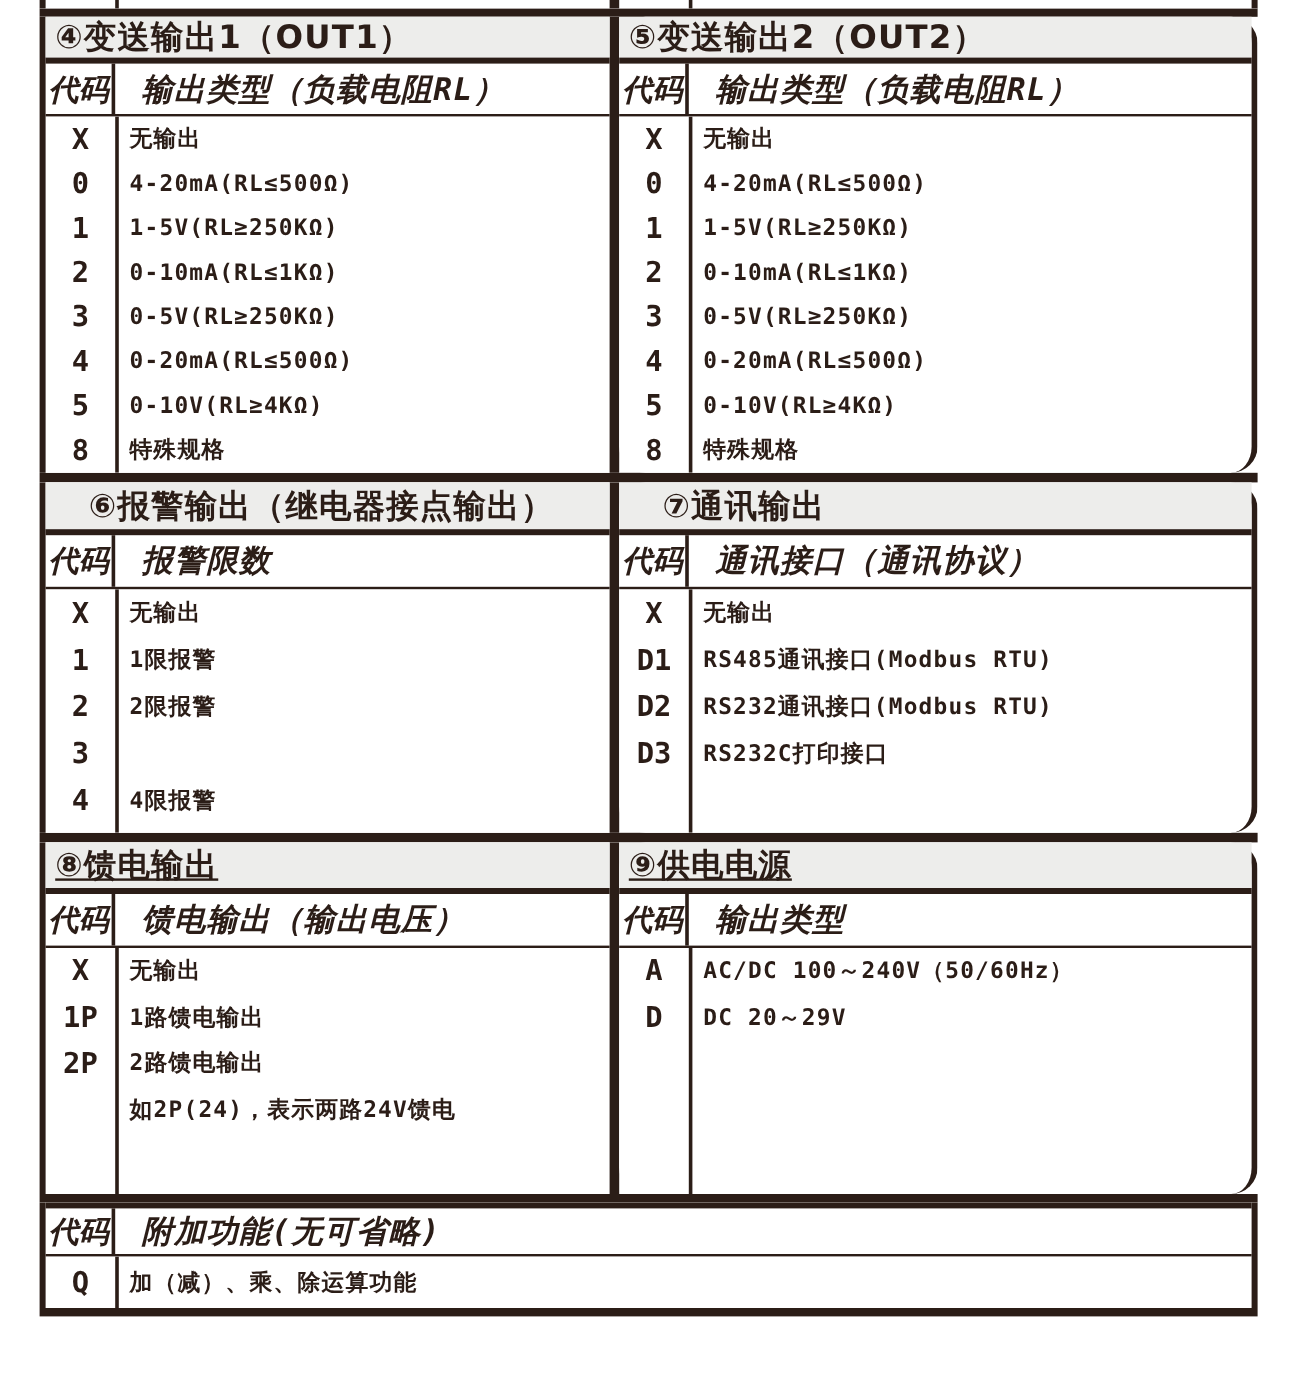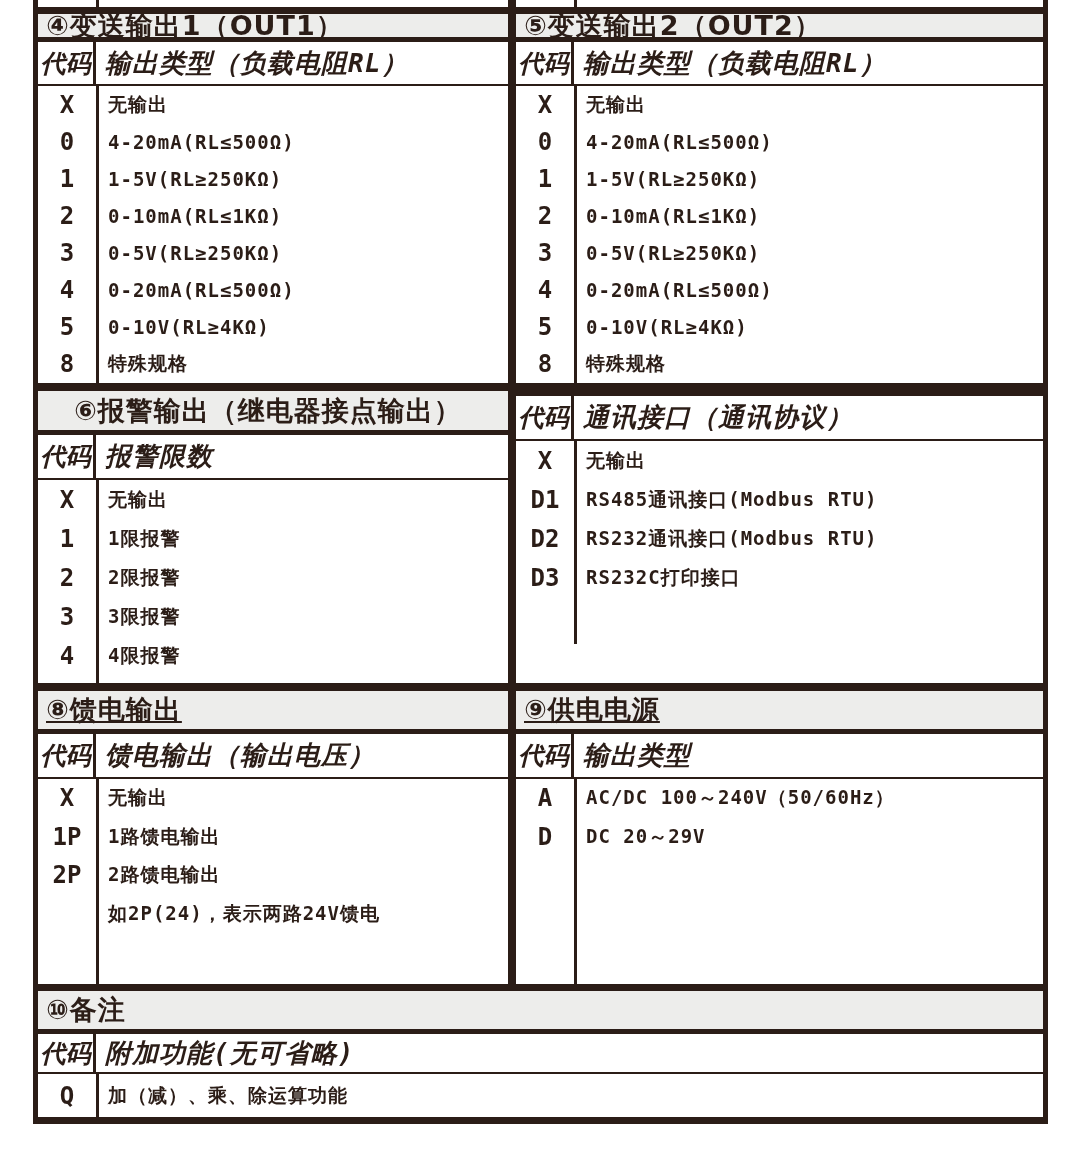--- a/index.html
+++ b/index.html
@@ -26,21 +26,21 @@
   .remnant .seg{position:absolute;top:0;bottom:0;background:var(--ink);}
   .seg-l{left:0;width:5px;}
   .seg-d1{left:63px;width:3px;}
   .seg-m{left:475px;width:8px;}
   .seg-d2{left:541px;width:3px;}
   .seg-r{left:1010px;width:5px;}
   
   .pair{display:flex;}
   .sec{box-sizing:border-box;background:var(--paper);}
   .sec.left{width:483px;border-left:5px solid var(--ink);border-right:8px solid var(--ink);}
-  .sec.right{width:532px;border-right:5px solid var(--ink);}
+  .sec.right{width:532px;border-right:5px solid var(--ink);border-radius:22px;}
   .sec.full{width:1015px;border-left:5px solid var(--ink);border-right:5px solid var(--ink);}
   
   .titlebar{
     background:var(--gray);
     display:flex;align-items:center;
     padding-left:8px;box-sizing:border-box;
     font-family:"DejaVu Sans","Liberation Sans",sans-serif;
     font-weight:900;font-size:27px;letter-spacing:1px;
     white-space:nowrap;overflow:hidden;
   }
@@ -54,36 +54,36 @@
     font-style:italic;
   }
   .code-h{
     width:58px;flex:0 0 58px;box-sizing:border-box;
     border-right:3px solid var(--ink);
     display:flex;align-items:center;justify-content:center;
     font-size:25px;letter-spacing:0;white-space:nowrap;overflow:hidden;
   }
   .desc-h{
     flex:1;display:flex;align-items:center;
-    padding-left:9px;font-size:26px;letter-spacing:1px;
+    padding-left:22px;font-size:26px;letter-spacing:1px;
     white-space:nowrap;overflow:hidden;
   }
   
   .databand{
     position:relative;box-sizing:border-box;overflow:hidden;
     font-family:"DejaVu Sans Mono","Liberation Mono",monospace;
     font-weight:700;
   }
   .databand .vdiv{position:absolute;left:58px;top:0;bottom:0;width:3px;background:var(--ink);}
   .tr{display:flex;}
   .td{display:flex;align-items:center;box-sizing:border-box;}
   .td.code{width:61px;flex:0 0 61px;justify-content:center;font-size:24px;padding-right:3px;}
   .td.desc{flex:1;padding-left:9px;font-size:19px;letter-spacing:1px;white-space:nowrap;overflow:hidden;}
   
-  .p45 .titlebar{height:23px;}
+  .p45 .titlebar{height:34px;}
   .p45 .colhead{height:44px;}
   .p45 .databand{height:297px;}
   .p45 .tr{height:37.125px;}
   .p67 .titlebar{height:39px;padding-left:36px;}
   .p67 .colhead{height:45px;}
   .p67 .databand{height:203px;}
   .p67 .tr{height:39px;}
   .p89 .titlebar{height:38px;text-decoration:underline;}
   .p89 .colhead{height:45px;}
   .p89 .databand{height:205px;}
@@ -221,29 +221,31 @@
             <div class="tr">
               <div class="td code">1</div>
               <div class="td desc">1限报警</div>
             </div>
             <div class="tr">
               <div class="td code">2</div>
               <div class="td desc">2限报警</div>
             </div>
             <div class="tr">
               <div class="td code">3</div>
-              <div class="td desc">3限报警</div>
             </div>
             <div class="tr">
               <div class="td code">4</div>
               <div class="td desc">4限报警</div>
             </div>
           </div>
       </div>
       <div class="sec right">
+        <div class="titlebar">
+          <span>⑦通讯输出</span>
+        </div>
         <div class="hsep"></div>
         <div class="colhead">
           <div class="code-h">代码</div>
           <div class="desc-h">通讯接口（通讯协议）</div>
         </div>
         <div class="databand">
           <i class="vdiv"></i>
         <div class="tr">
               <div class="td code">X</div>
               <div class="td desc">无输出</div>
@@ -314,23 +316,20 @@
               <div class="td code">D</div>
               <div class="td desc">DC 20～29V</div>
             </div>
           </div>
       </div>
     </div>
     <div class="hline"></div>
 
     <div class="pair p10">
       <div class="sec full">
-        <div class="titlebar">
-          <span>⑩备注</span>
-        </div>
         <div class="hsep"></div>
         <div class="colhead">
           <div class="code-h">代码</div>
           <div class="desc-h">附加功能(无可省略)</div>
         </div>
         <div class="databand">
           <i class="vdiv"></i>
         <div class="tr">
               <div class="td code">Q</div>
               <div class="td desc">加（减）、乘、除运算功能</div>

